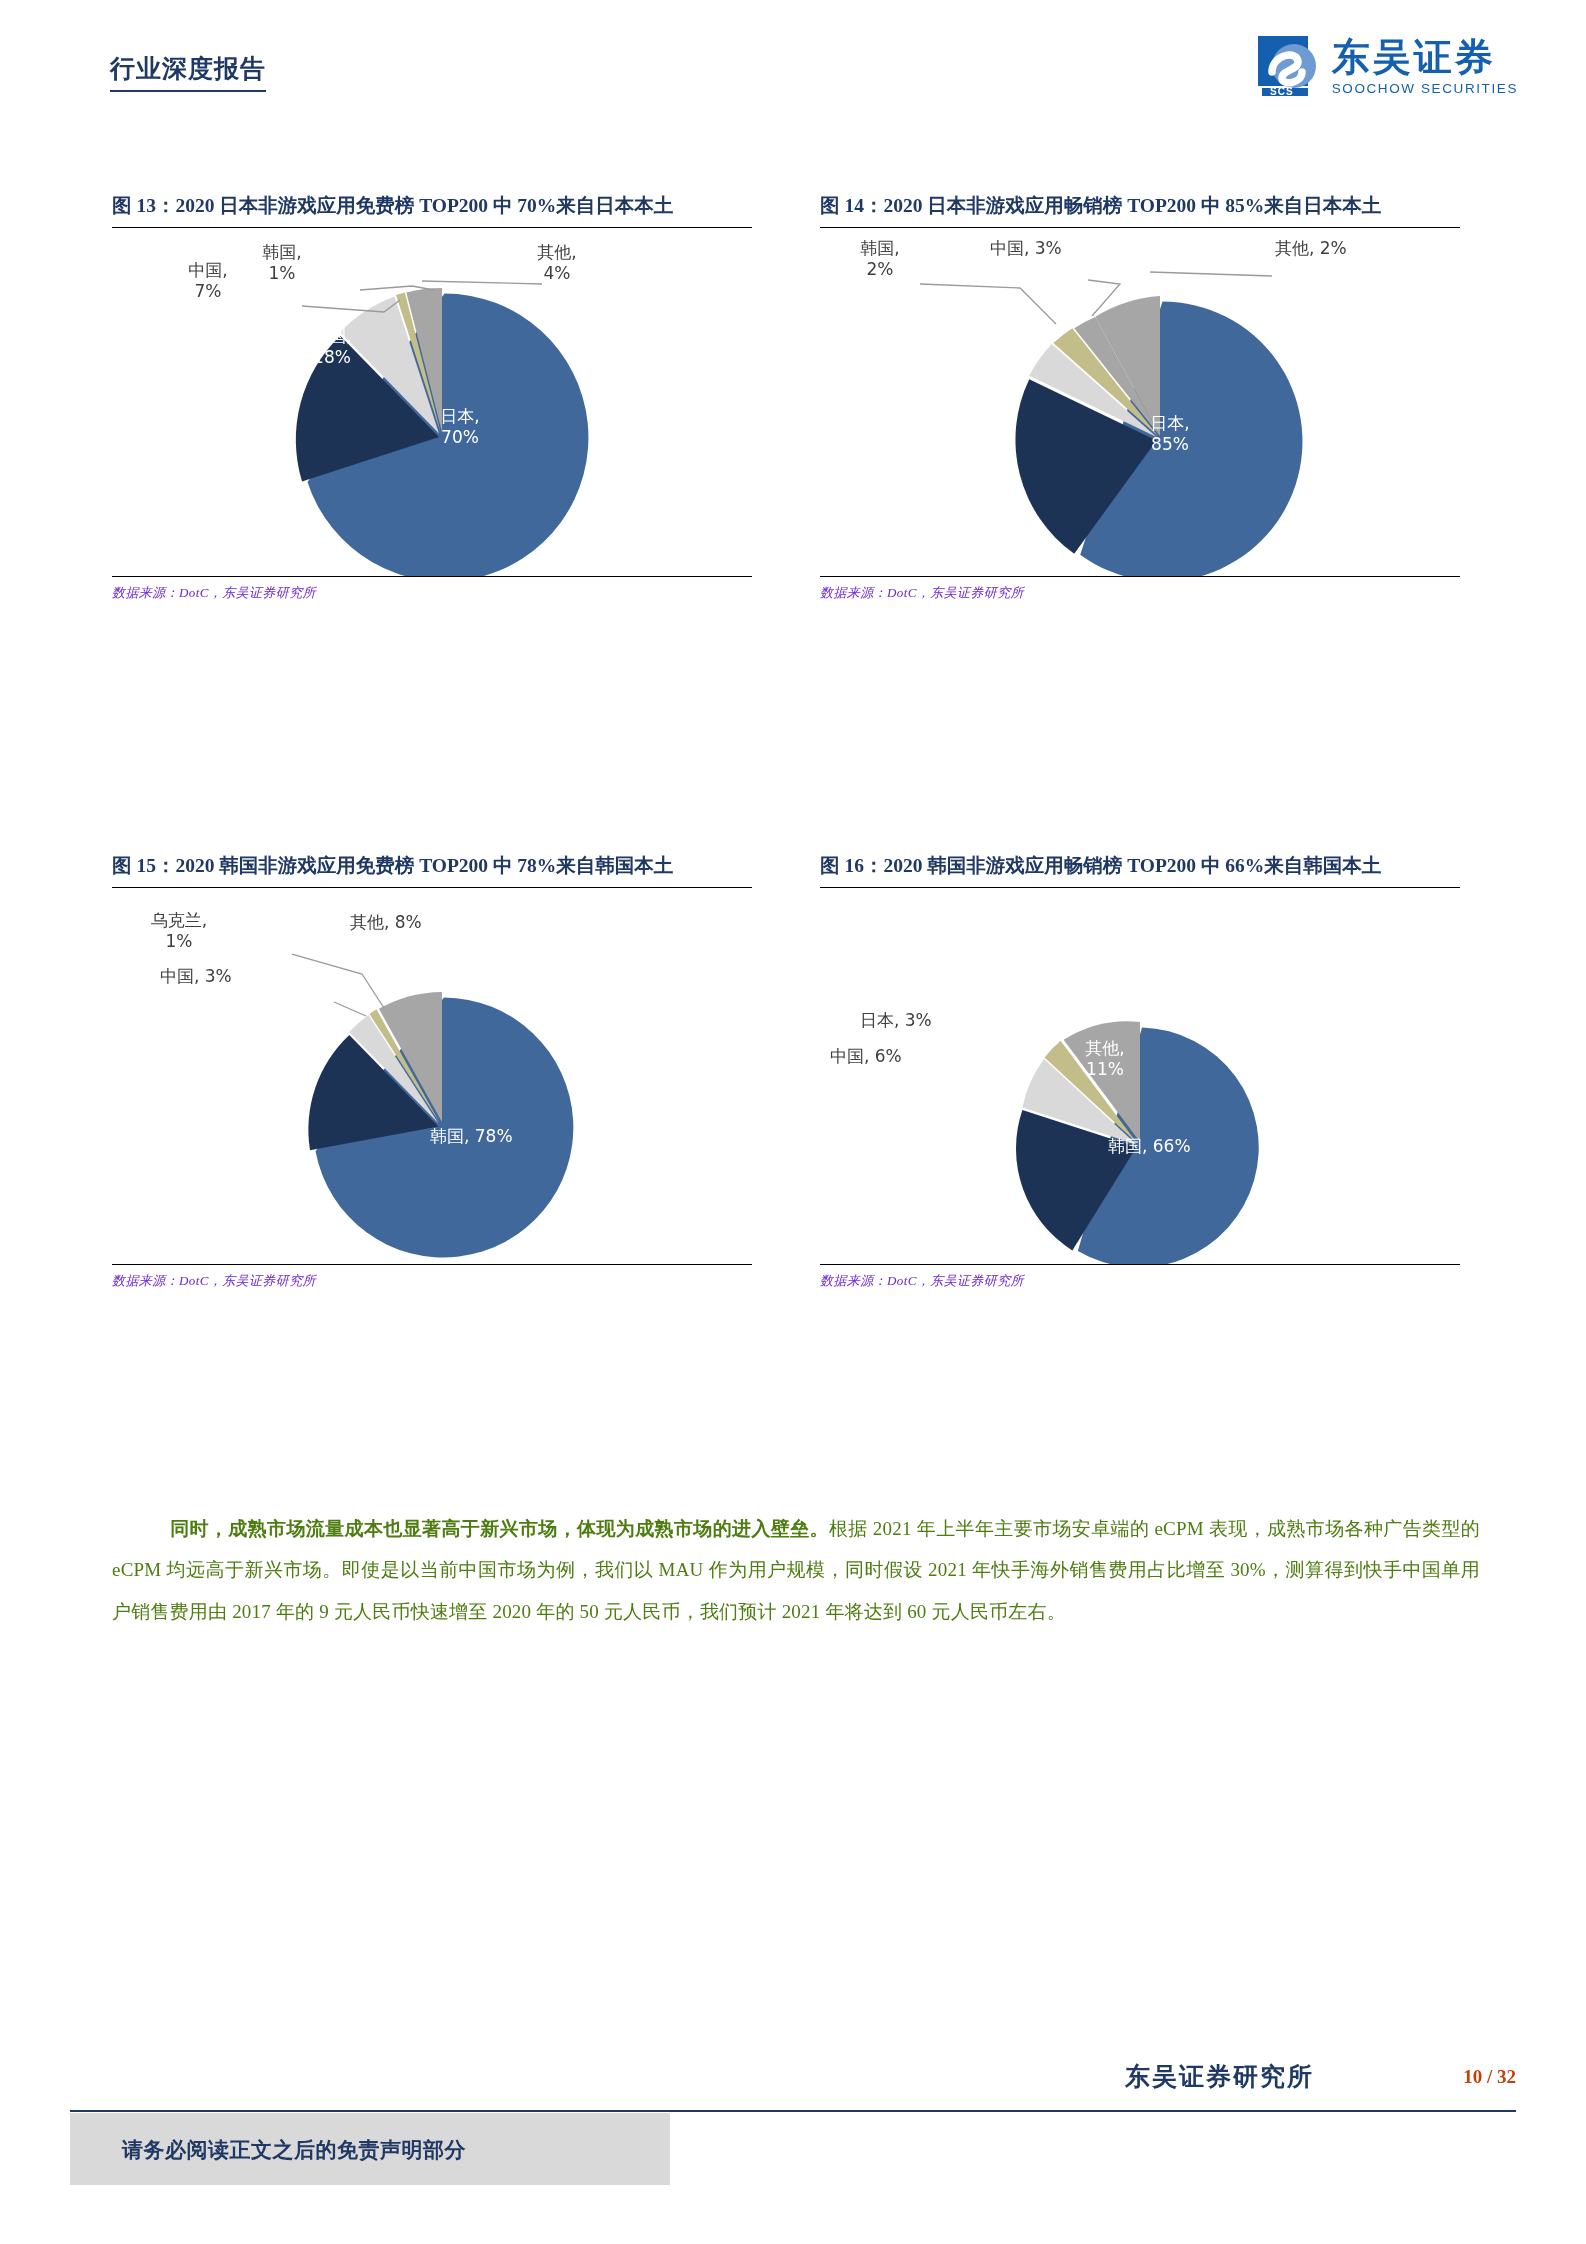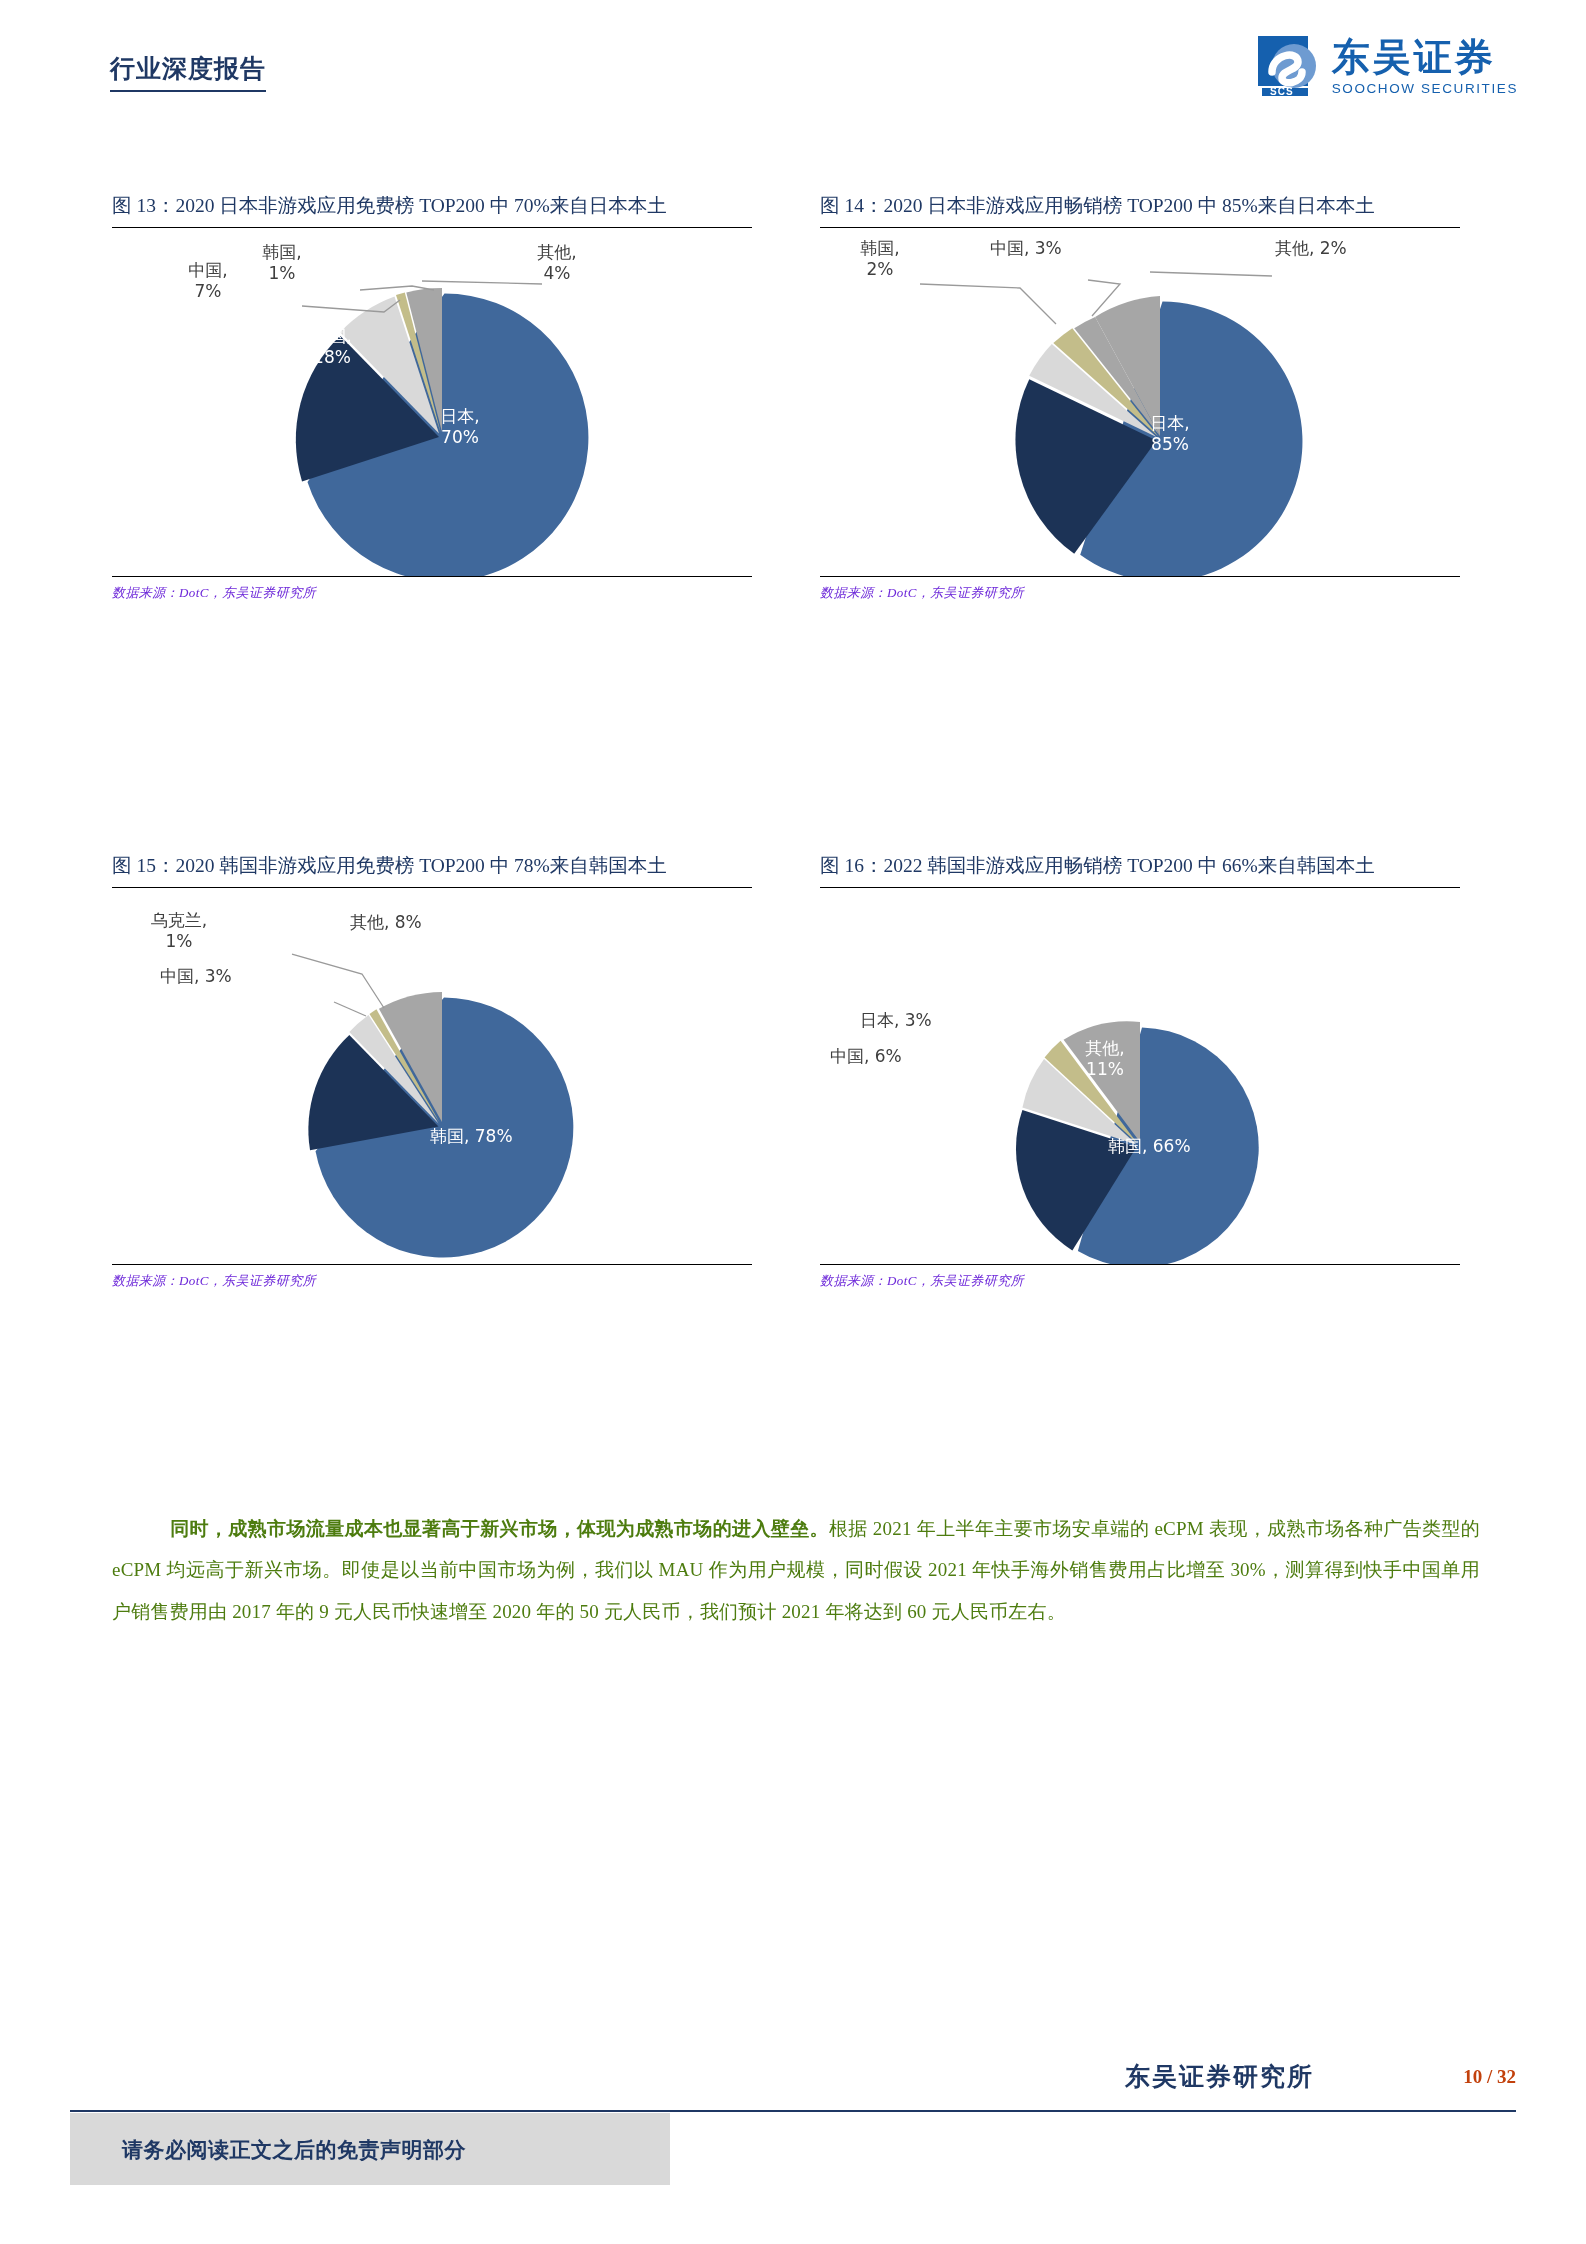--- a/index.html
+++ b/index.html
@@ -27,21 +27,21 @@
   .logo-cn{font-size:38px;font-weight:700;color:#1560AE;letter-spacing:3px;line-height:1.0;
            font-family:"DejaVu Sans","Liberation Sans",sans-serif;}
   .logo-en{font-size:13.5px;color:#1560AE;letter-spacing:1.6px;margin-top:5px;
            font-family:"Liberation Sans",sans-serif;}
   .logo-scs{position:absolute;left:8px;bottom:2px;font-size:10px;color:#ffffff;
             font-family:"Liberation Sans",sans-serif;letter-spacing:1px;font-weight:700;}
 
   
   .exhibit{position:absolute;}
   .ex-title{
-    font-size:19.5px;font-weight:400;color:#1F3864;line-height:1.62;
+    font-size:19.5px;font-weight:700;color:#1F3864;line-height:1.62;
     padding-bottom:5px;
   }
   .ex-rule{border-bottom:1.8px solid #000;width:100%;}
   .ex-rule-bottom{border-top:1.2px solid #000;width:100%;}
   .ex-source{
     font-size:13px;color:#6d28d9;padding-top:7px;letter-spacing:0.4px;
     font-style:italic;
   }
   .ex-body{position:relative;width:100%;}
 
@@ -221,21 +221,21 @@
       <div class="plabel" style="left:48px;top:78px;">中国, 3%</div>
       <div class="plabel" style="left:238px;top:24px;">其他, 8%</div>
       <div class="plabel inside" style="left:318px;top:238px;">韩国, 78%</div>
     </div>
 
     <div class="ex-rule-bottom"></div>
     <div class="ex-source">数据来源：DotC，东吴证券研究所</div>
   </div>
 
   <div class="exhibit" style="left:820px;top:850px;width:640px;">
-    <div class="ex-title">图 16：2022 韩国非游戏应用畅销榜 TOP200 中 66%来自韩国本土</div>
+    <div class="ex-title">图 16：2020 韩国非游戏应用畅销榜 TOP200 中 66%来自韩国本土</div>
     <div class="ex-rule"></div>
 
     <div class="ex-body" style="height:376px;">
       <svg class="pie" width="640" height="376" viewBox="0 0 640 376">
 
         <g transform="translate(2,1.5)">
           <path d="M320 138 A120 120 0 1 1 255.86 361.38 Z" fill="#40689B"></path>
         </g>
 
         <g transform="translate(-3.5,1)">

